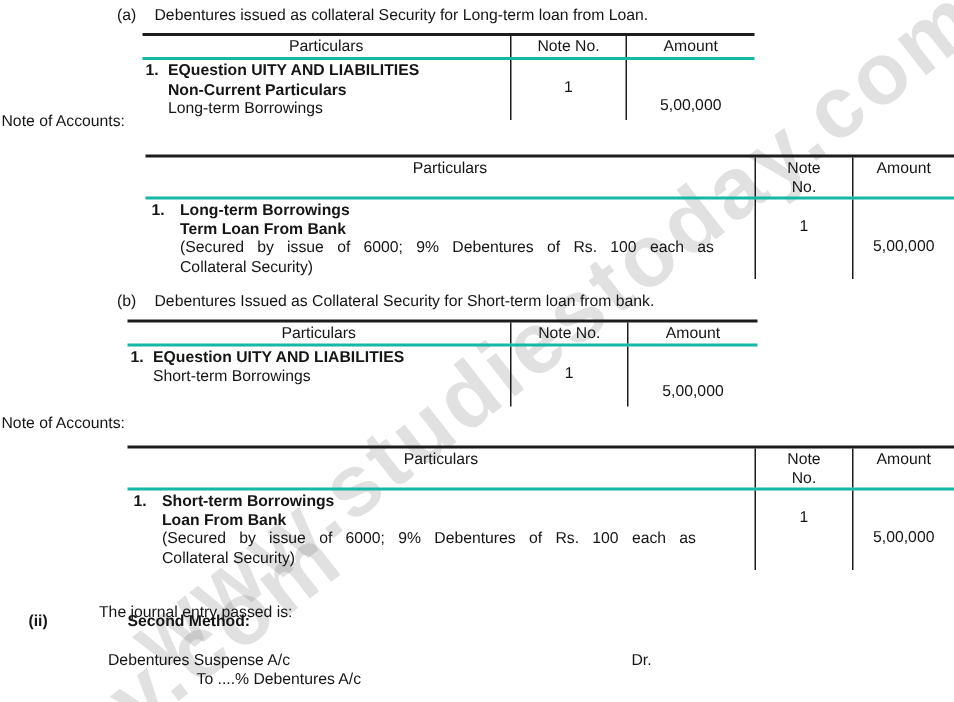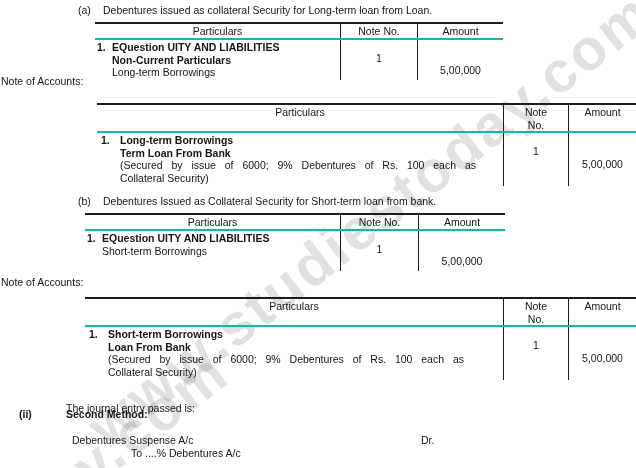--- a/index.html
+++ b/index.html
@@ -142,21 +142,21 @@
           <div class="pl ind b">Loan From Bank</div>
           <div class="pl ind just">(Secured by issue of 6000; 9% Debentures of Rs. 100 each as</div>
           <div class="pl ind">Collateral Security)</div>
         </div>
         <div class="cell cN vline noteval">1</div>
         <div class="cell cA vline amtval">5,00,000</div>
       </div>
     </div>
 
     <div class="sec-line" style="left:19px; top:408px;">
-      <span class="b" style="display:inline-block; width:47px;">(ii)</span>
+      <span class="b" style="display:inline-block; width:66px;">(ii)</span>
       <span class="b" style="margin-right:16px;">Second Method:</span>
     </div>
     <div class="abs" style="left:66px; top:402px; line-height:13px;">The journal entry passed is:</div>
     <div class="abs" style="left:72px; top:434px; line-height:13px;">Debentures Suspense A/c</div>
     <div class="abs" style="left:421px; top:434px; line-height:13px;">Dr.</div>
     <div class="abs" style="left:95px; top:447px; line-height:13px;margin-left:36px;">To ....% Debentures A/c</div>
 
   </div>
 </div>
 

